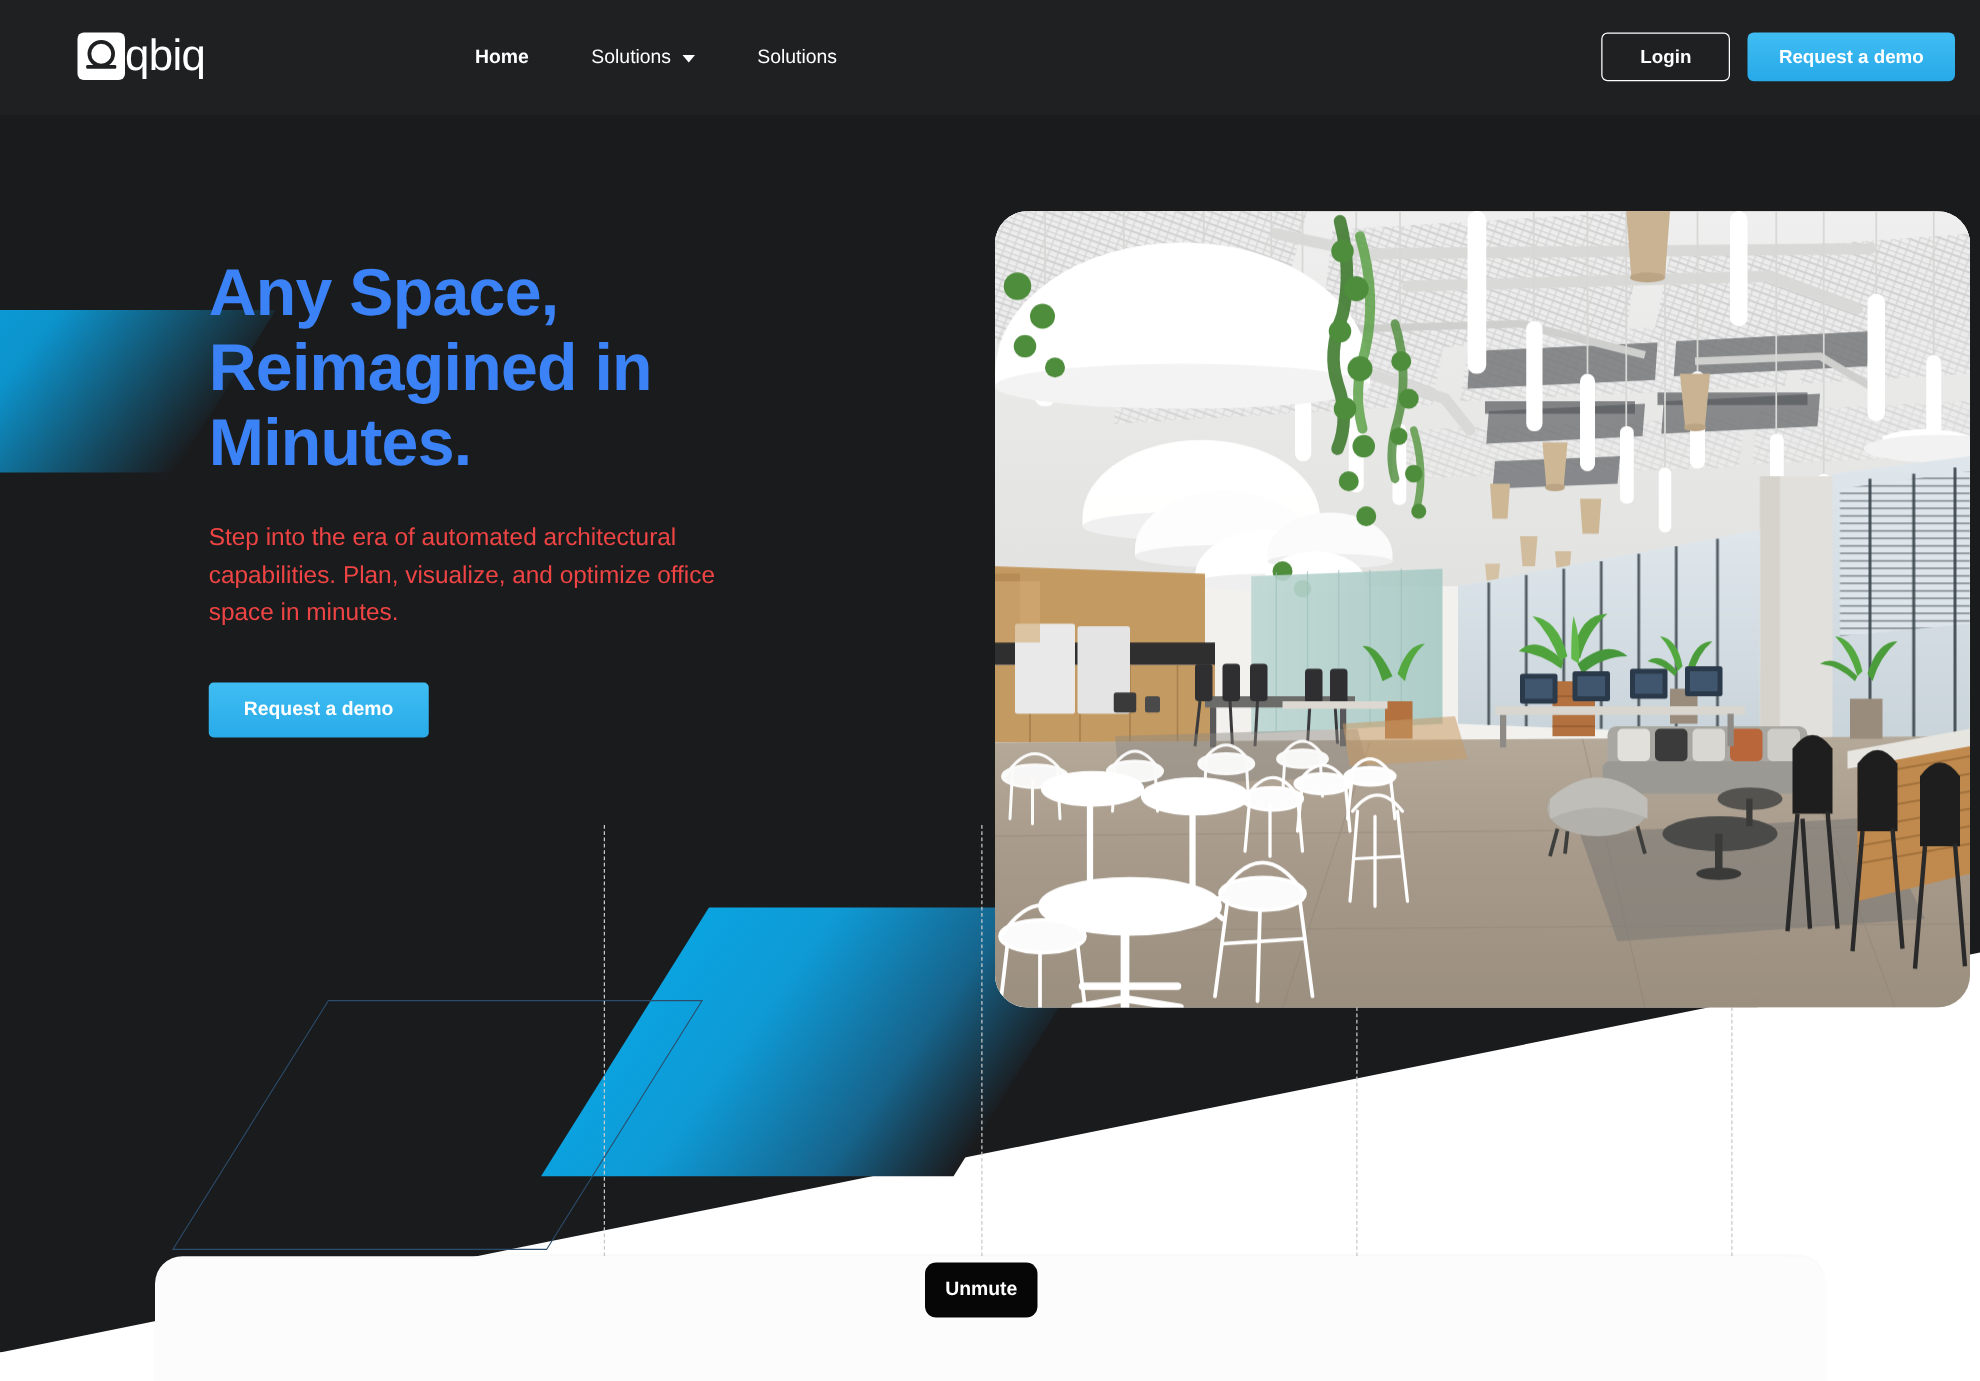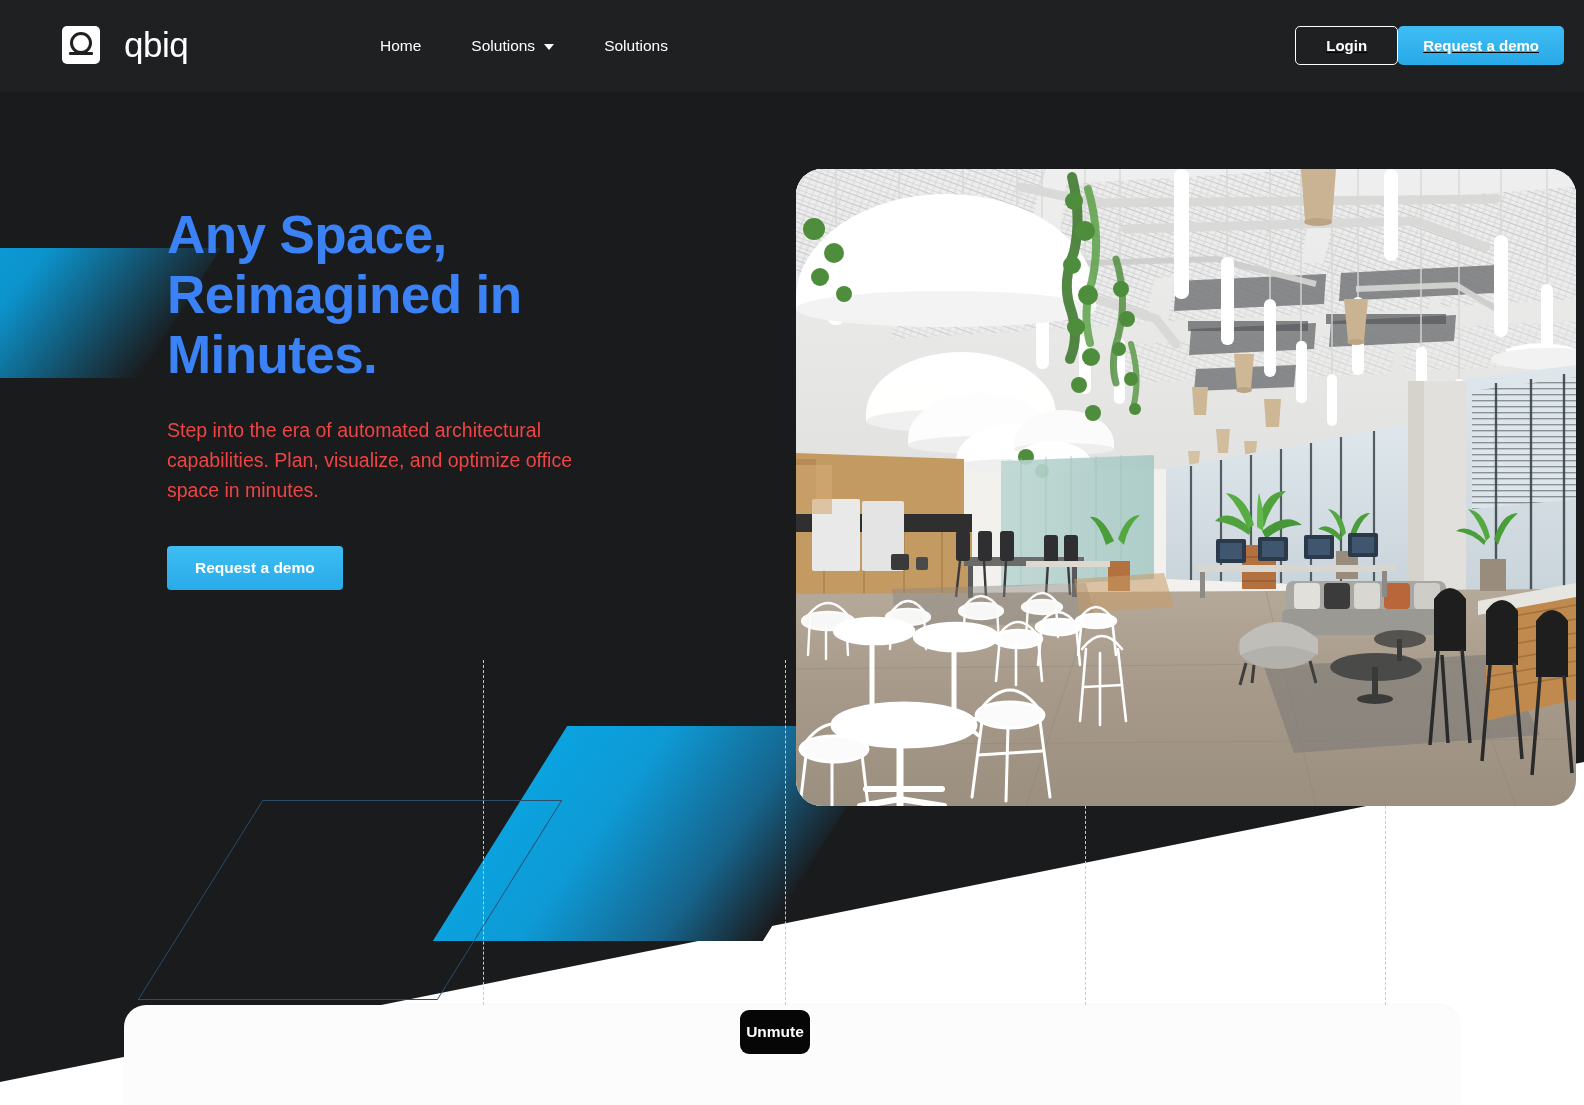--- a/index.html
+++ b/index.html
@@ -33,21 +33,21 @@
     align-items: center;
     z-index: 40;
   }
 
   .logo {
     position: absolute;
     left: 62px;
     top: 26px;
     display: flex;
     align-items: center;
-    gap: 24px;
+    gap: 0;
     cursor: pointer;
   }
   .logo-mark {
     width: 38px; height: 38px;
     background: #ffffff;
     border-radius: 5px;
     position: relative;
     flex: 0 0 auto;
   }
   .logo-mark .ring {
@@ -87,21 +87,21 @@
     align-items: center;
     gap: 9px;
     color: #ffffff;
     font-size: 15.5px;
     font-weight: 400;
     padding: 0 25px;
     height: 92px;
     cursor: pointer;
     white-space: nowrap;
   }
-  .nav-item.active { font-weight: 400; align-items: center; }
+  .nav-item.active { font-weight: 700; align-items: center; }
   .caret {
     width: 0; height: 0;
     border-left: 5.5px solid transparent;
     border-right: 5.5px solid transparent;
     border-top: 6px solid #ffffff;
     display: inline-block;
     margin-top: 2px;
   }
   .flag {
     display: inline-block;
@@ -124,21 +124,21 @@
     left: 0; top: 0;
     width: 9px; height: 7.5px;
     background: #3c3b6e;
   }
 
   .header-actions {
     position: absolute;
     right: 20px; top: 26px;
     display: flex;
     align-items: center;
-    text-decoration: underline;
+    gap: 14px;
   }
   .btn-login {
     height: 39px;
     padding: 0 30px;
     border: 1.5px solid #ffffff;
     border-radius: 5px;
     background: transparent;
     color: #ffffff;
     font-size: 15px;
     font-weight: 700;
@@ -278,21 +278,21 @@
     background: #fcfcfc;
     border-radius: 22px;
     box-shadow: 0 -1px 2px rgba(0,0,0,0.04);
   }
 
   .unmute-btn {
     position: absolute;
     z-index: 35;
     left: 740px;
     top: 1010px;
-    width: 70px;
+    width: 90px;
     height: 44px;
     background: #060606;
     color: #ffffff;
     border: none;
     border-radius: 9px;
     font-family: "Liberation Sans", sans-serif;
     font-size: 15.5px;
     font-weight: 700;
     cursor: pointer;
     display: flex; align-items: center; justify-content: center; text-align: right;

